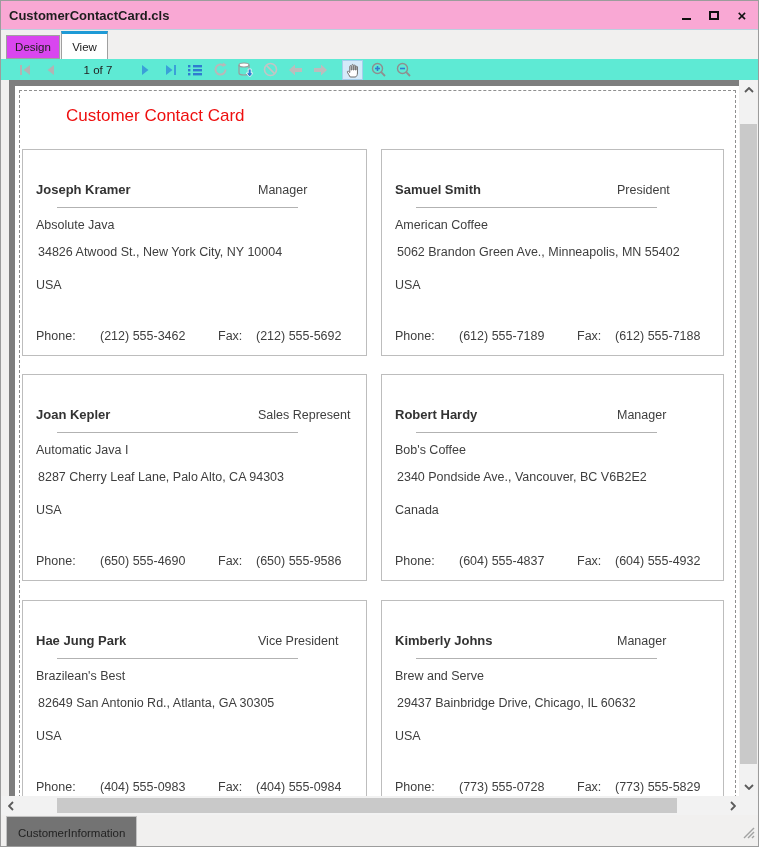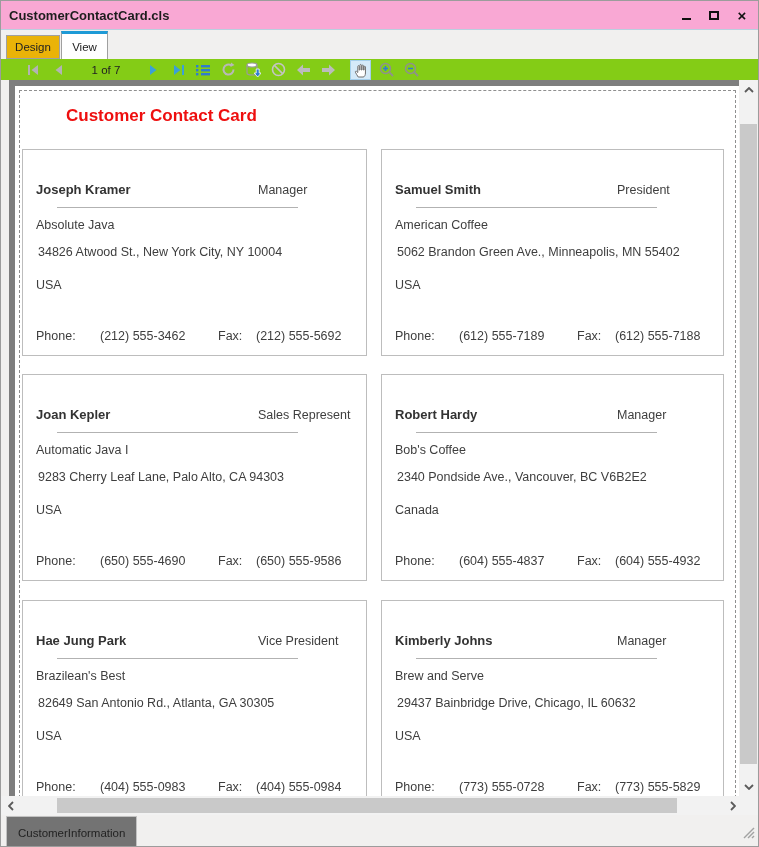--- a/index.html
+++ b/index.html
@@ -20,28 +20,28 @@
   .titlebar .title { padding-left:8px; font-size:13px; font-weight:bold; color:#1d1d1d; }
   .win-controls { position:absolute; right:8px; top:0; height:29px; display:flex; align-items:center; gap:12px; }
   .wc { width:16px; height:16px; display:flex; align-items:center; justify-content:center; cursor:default; }
   .wc-min-bar { width:9px; height:2px; background:#111; margin-top:6px; }
   .wc-max-box { width:10px; height:9px; border:2px solid #111; }
   .wc-close { font-size:15px; font-weight:bold; color:#111; line-height:16px; }
 
   
   .tabrow { position:absolute; left:0; top:30px; width:100%; height:28px; background:#f1f0ef; }
   .tab { position:absolute; display:flex; align-items:center; justify-content:center; font-size:11.5px; color:#222; cursor:default; }
-  .tab-design { left:5px; top:4px; width:54px; height:24px; background:#eab308; border:1px solid #a0a0a0; }
+  .tab-design { left:5px; top:4px; width:54px; height:24px; background:#d946ef; border:1px solid #a0a0a0; }
   .tab-view { left:60px; top:0; width:47px; height:28px; background:#ffffff;
     border-left:1px solid #a0a0a0; border-right:1px solid #a0a0a0; border-top:3px solid #1e9ad6; }
 
   
   .toolbar {
-    position:absolute; left:0; top:58px; width:100%; height:21px; background:#84cc16;
-    display:flex; align-items:center; padding-left:24px;
+    position:absolute; left:0; top:58px; width:100%; height:21px; background:#5eead4;
+    display:flex; align-items:center; padding-left:16px;
   }
   .tbtn { width:18px; height:18px; margin-right:7px; display:flex; align-items:center; justify-content:center; }
   .tbtn svg { display:block; }
   .tbtn.active { background:#d5eaf9; border:1px solid #a5cfec; width:21px; height:20px; margin-left:6px; }
   .page-ind { width:62px; text-align:center; font-size:11.5px; color:#222; margin-right:7px; }
 
   
   .preview { position:absolute; left:0; top:79px; width:100%; height:716px; background:#f1f0ef; }
   .pane {
     position:absolute; left:8px; top:0; width:730px; height:716px;
@@ -208,21 +208,21 @@
         <line x1="10.2" y1="10.2" x2="14" y2="14" stroke="#8f8f8f" stroke-width="1.8"></line>
         <line x1="4" y1="6.5" x2="9" y2="6.5" stroke="#2f7cd0" stroke-width="1.6"></line>
       </svg>
     </span>
   </div>
 
   <div class="preview">
     <div class="pane">
       <div class="page">
         <div class="page-margin"></div>
-        <div class="report-title" style="color: rgb(238, 15, 15); font-weight: bold;">Customer Contact Card</div>
+        <div class="report-title" style="color: rgb(238, 15, 15);">Customer Contact Card</div>
         <div id="cards-host">
             <div class="card" style="left: 7px; top: 51px; width: 345px; height: 207px;">
     <div class="c-name">Joseph Kramer</div>
     <div class="c-pos">Manager</div>
     <div class="c-rule"></div>
     <div class="c-company">Absolute Java</div>
     <div class="c-address">34826 Atwood St., New York City, NY 10004</div>
     <div class="c-country">USA</div>
     <div class="c-phones">
       <span class="pl">Phone:</span>
@@ -243,21 +243,21 @@
       <span class="pv">(612) 555-7189</span>
       <span class="fl">Fax:</span>
       <span class="fv">(612) 555-7188</span>
     </div>
   </div>
             <div class="card" style="left: 7px; top: 276px; width: 345px; height: 207px;">
     <div class="c-name">Joan Kepler</div>
     <div class="c-pos">Sales Represent</div>
     <div class="c-rule"></div>
     <div class="c-company">Automatic Java I</div>
-    <div class="c-address">9283 Cherry Leaf Lane, Palo Alto, CA 94303</div>
+    <div class="c-address">8287 Cherry Leaf Lane, Palo Alto, CA 94303</div>
     <div class="c-country">USA</div>
     <div class="c-phones">
       <span class="pl">Phone:</span>
       <span class="pv">(650) 555-4690</span>
       <span class="fl">Fax:</span>
       <span class="fv">(650) 555-9586</span>
     </div>
   </div>
             <div class="card" style="left: 366px; top: 276px; width: 343px; height: 207px;">
     <div class="c-name">Robert Hardy</div>

